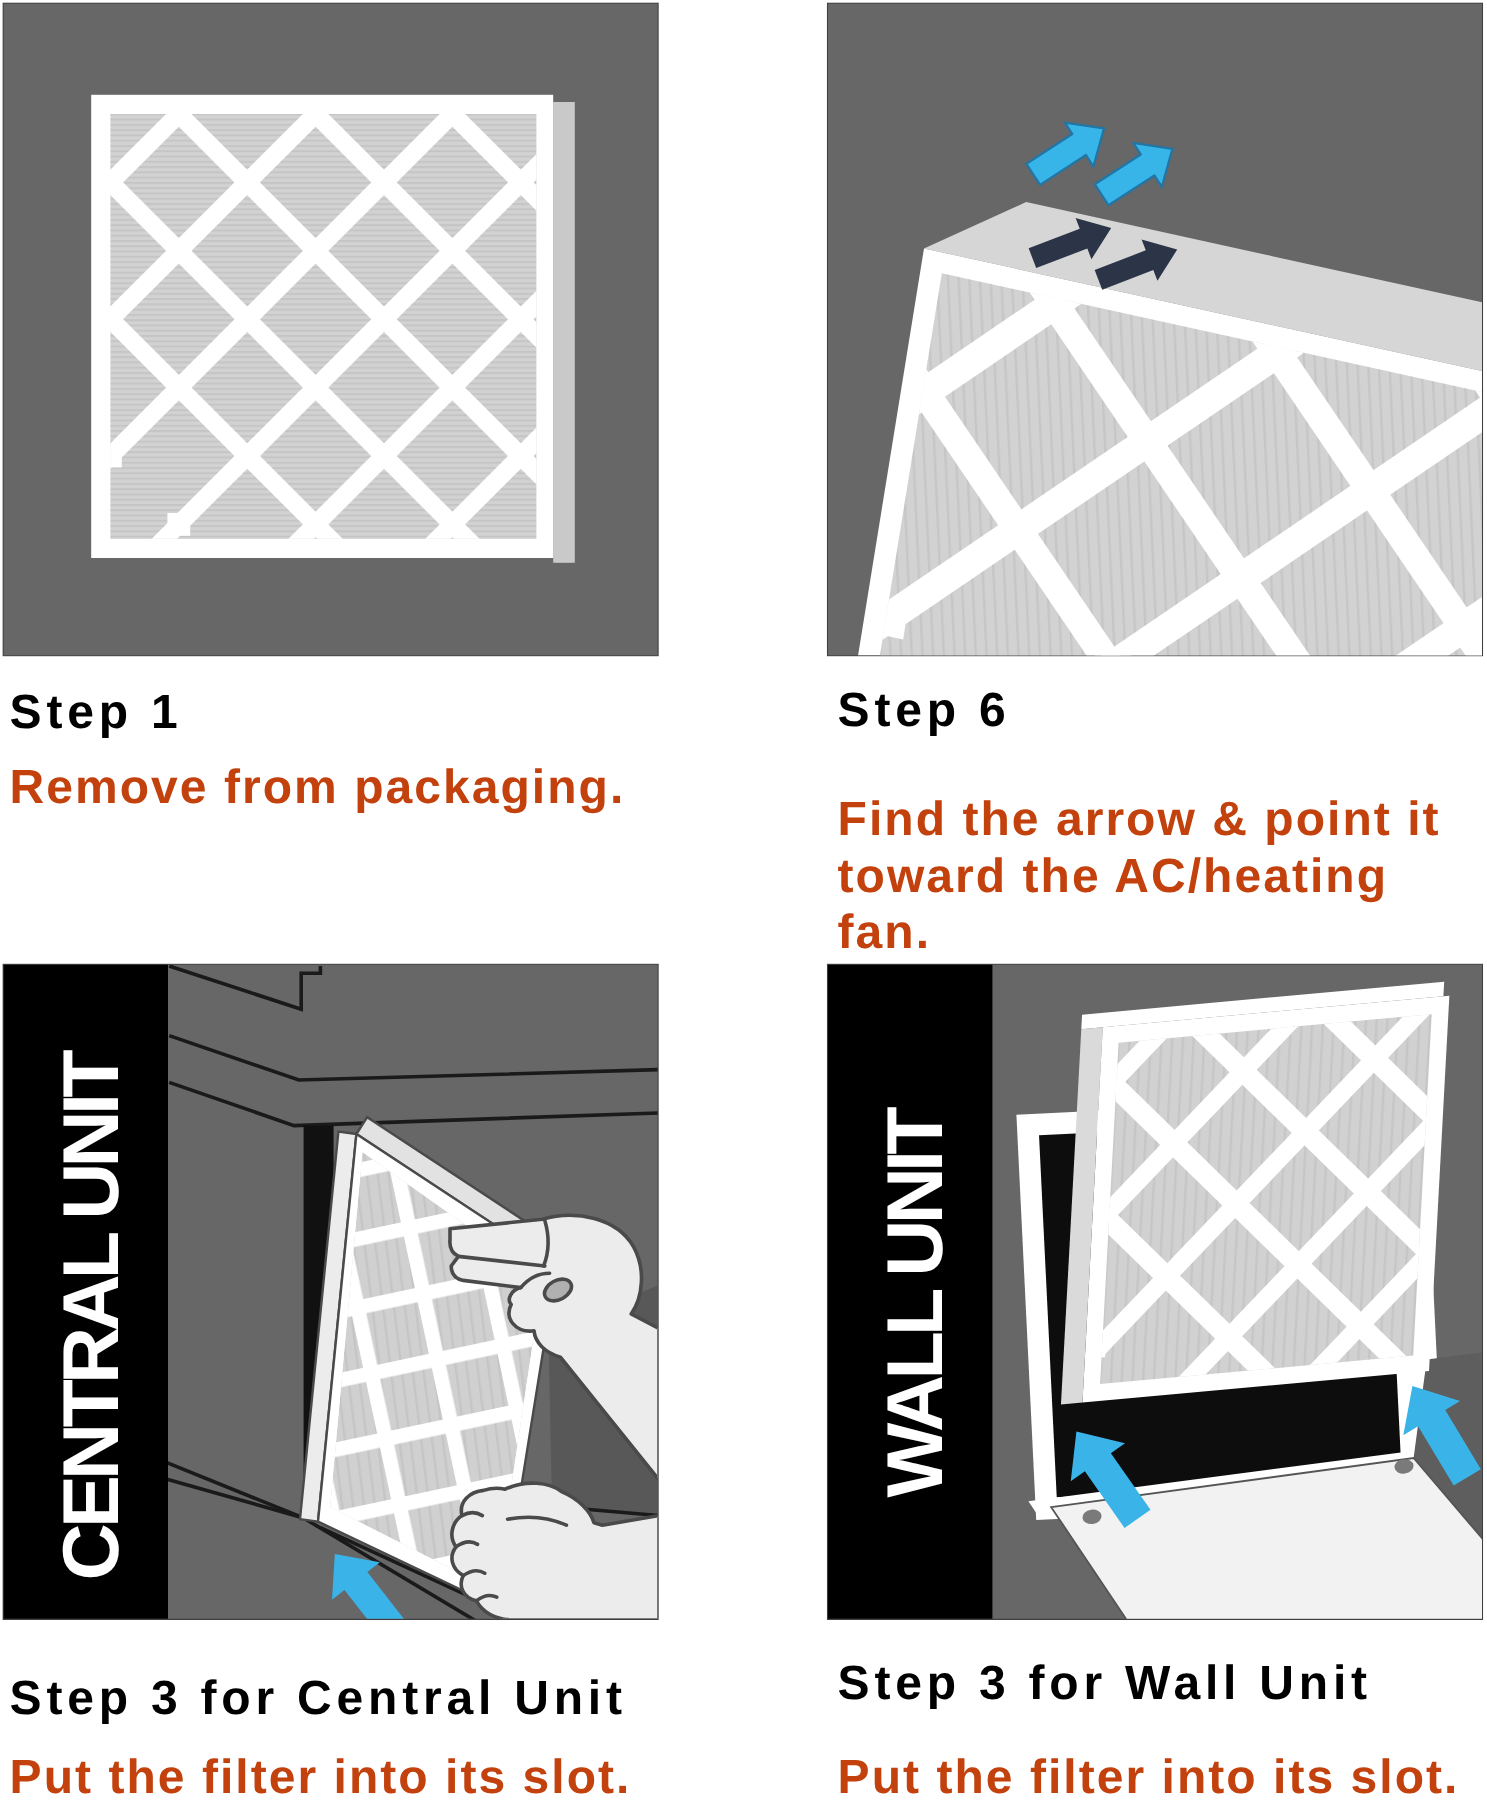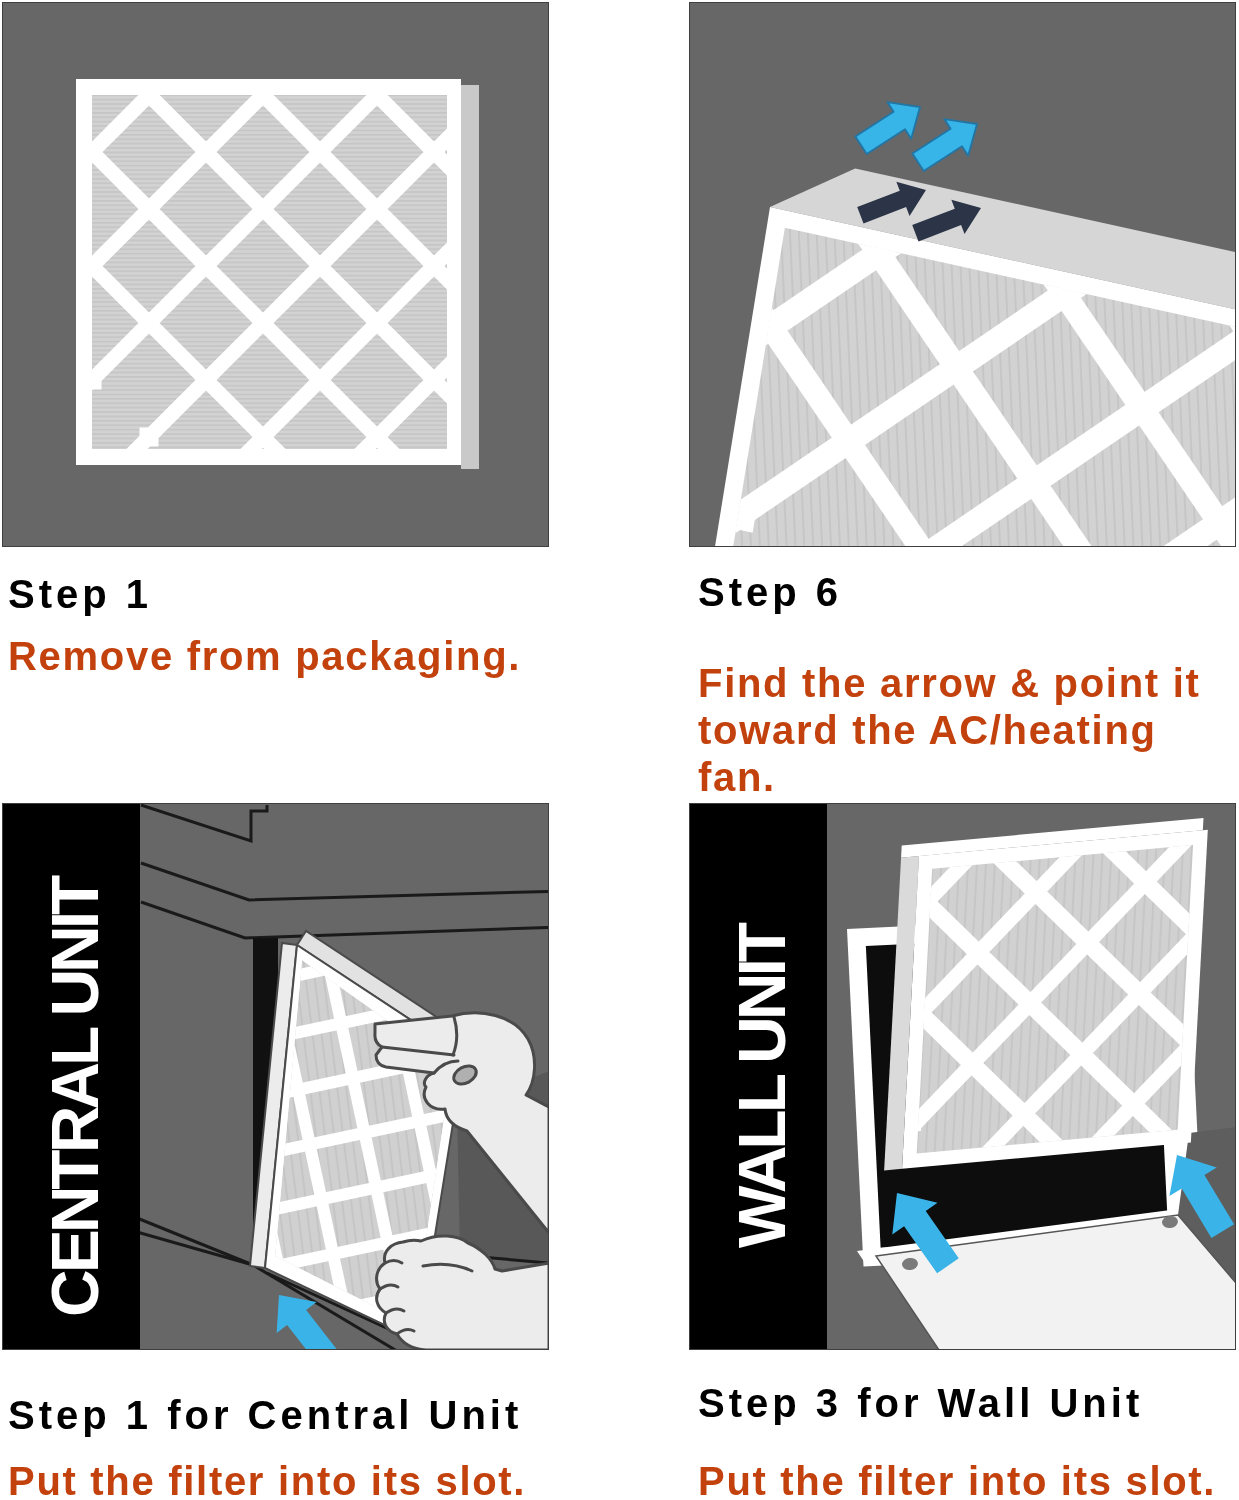--- a/index.html
+++ b/index.html
@@ -284,16 +284,16 @@
 
     <rect x="0" y="0" width="138" height="547" fill="#000000"></rect>
     <text transform="translate(96,445) rotate(-90)" font-size="66" font-weight="bold" fill="#ffffff" letter-spacing="-4">WALL UNIT</text>
   </g>
 </svg>
 
 <div class="abs h" style="left:8px;top:571px">Step 1</div>
 <div class="abs b" style="left:8px;top:633px">Remove from packaging.</div>
 <div class="abs h" style="left:698px;top:569px">Step 6</div>
 <div class="abs b" style="left:698px;top:660px">Find the arrow &amp; point it<br>toward the AC/heating fan.</div>
-<div class="abs h" style="left:8px;top:1392px">Step 1 for Central Unit</div>
+<div class="abs h" style="left:8px;top:1392px">Step 3 for Central Unit</div>
 <div class="abs b" style="left:8px;top:1458px">Put the filter into its slot.</div>
 <div class="abs h" style="left:698px;top:1380px">Step 3 for Wall Unit</div>
 <div class="abs b" style="left:698px;top:1458px">Put the filter into its slot.</div>
 
 </body></html>

